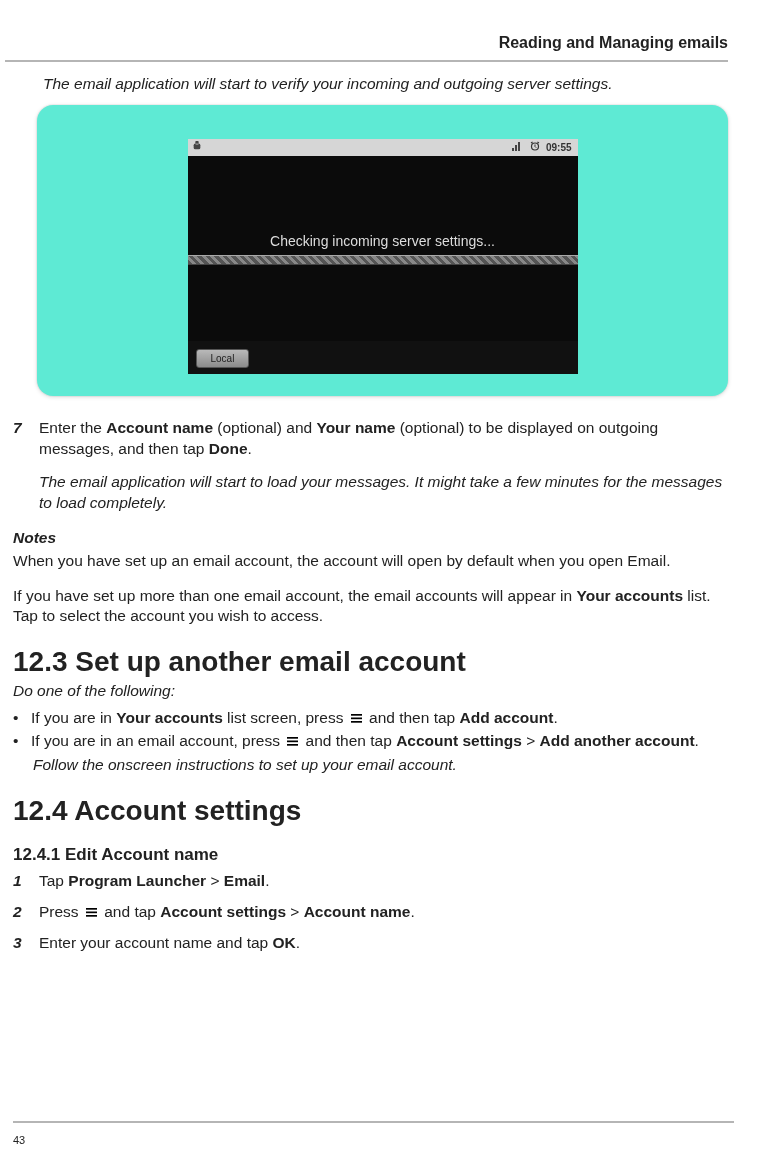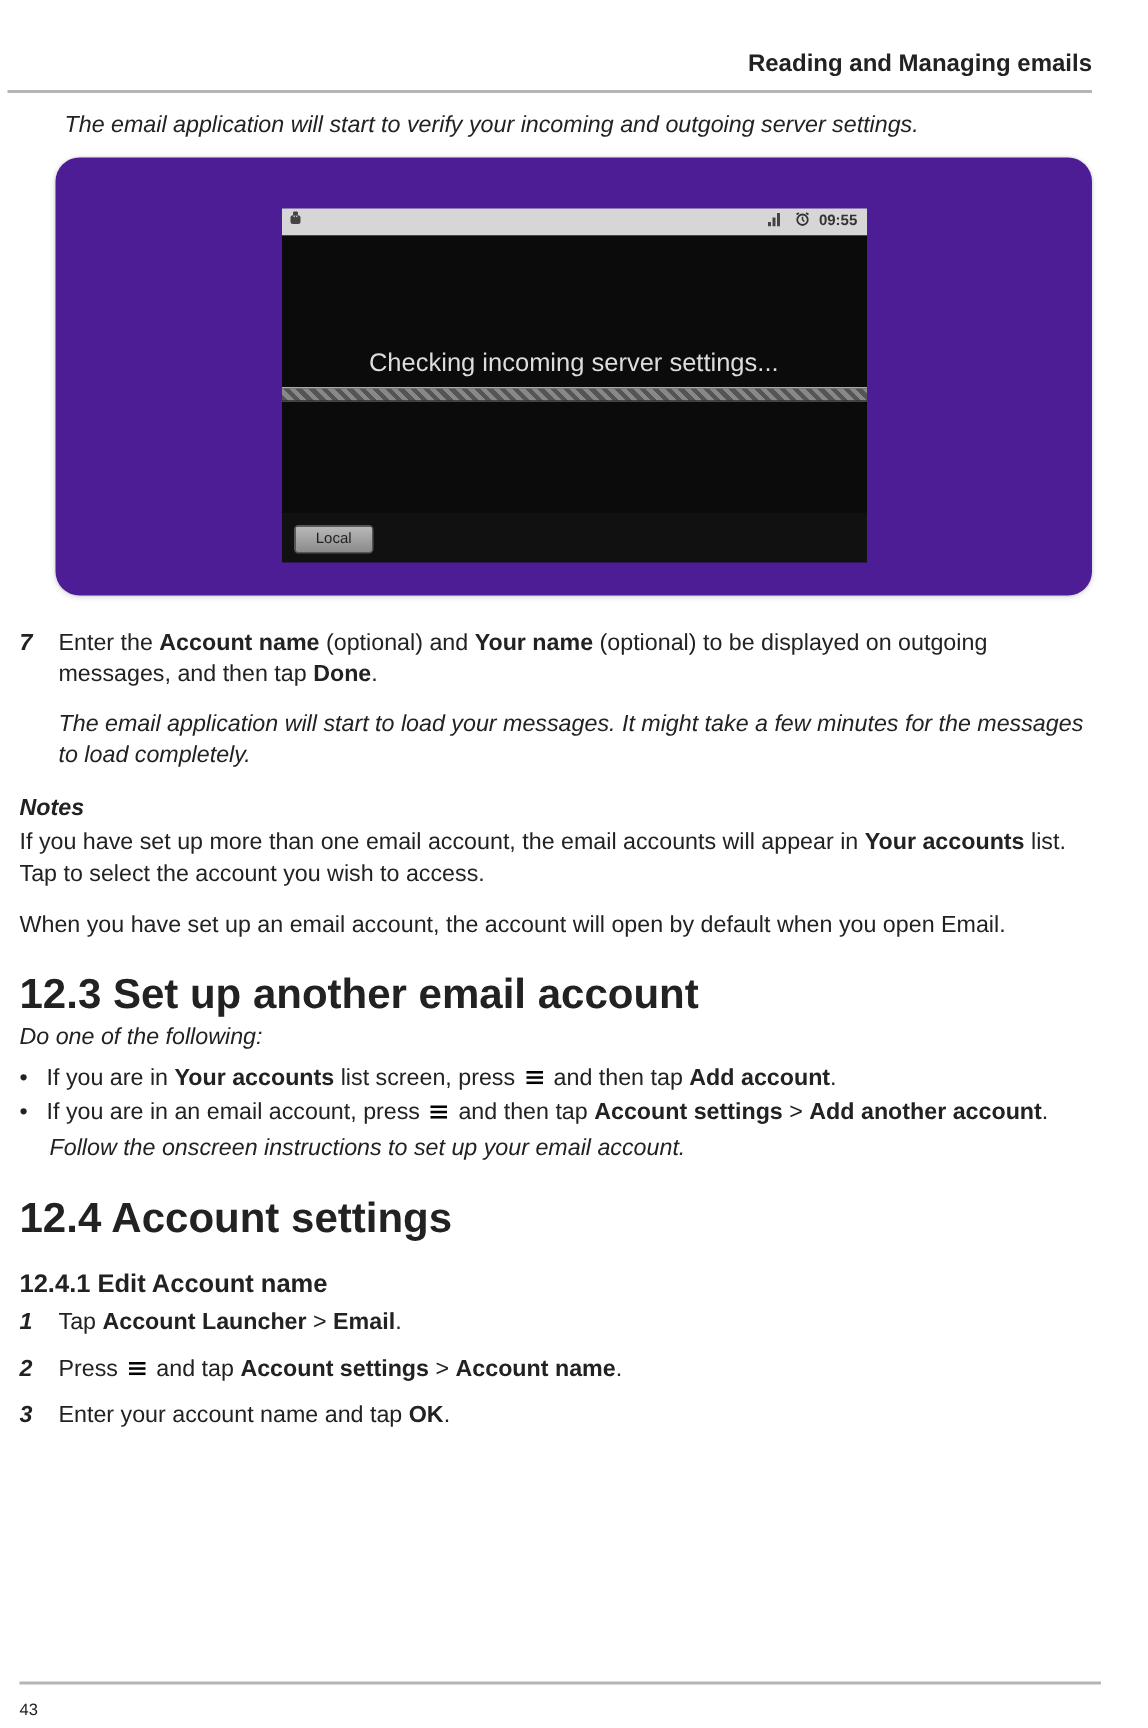--- a/index.html
+++ b/index.html
@@ -29,21 +29,21 @@
     border: none;
     border-top: 2px solid #b5b5b5;
     margin: 0 0 12px -8px;
   }
   .intro-italic {
     font-style: italic;
     margin: 0 4px 10px 30px;
   }
   .sshot-card {
     margin: 0 0 22px 24px;
-    background: #4c1d95;
+    background: #5eead4;
     border-radius: 16px;
     box-shadow: 0 1px 4px rgba(0,0,0,0.15), 0 0 0 1px rgba(0,0,0,0.04);
     padding: 34px 20px 22px 20px;
   }
   .sshot-inner {
     width: 390px;
     margin: 0 auto;
   }
   .statusbar {
     background: #d6d6d6;
@@ -62,21 +62,21 @@
     background: #0b0b0b;
     height: 185px;
     position: relative;
     display: flex;
     flex-direction: column;
     justify-content: center;
     overflow: hidden;
   }
   .screen-msg {
     color: #ddd;
-    font-size: 17px;
+    font-size: 14px;
     text-align: center;
     padding-bottom: 4px;
   }
   .stripes {
     height: 10px;
     background: repeating-linear-gradient(
       45deg,
       #555 0px, #555 3px,
       #888 3px, #888 6px
     );
@@ -210,24 +210,24 @@
     <div class="num">7</div>
     <div class="body">
       <span>
         <span>Enter the </span><b>Account name</b><span> (optional) and </span><b>Your name</b><span> (optional) to be displayed on outgoing messages, and then tap </span><b>Done</b><span>.</span>
       </span>
       <div class="note">The email application will start to load your messages. It might take a few minutes for the messages to load completely.</div>
     </div>
   </div>
 
   <div class="notes-label">Notes</div>
+  <div class="para">When you have set up an email account, the account will open by default when you open Email.</div>
   <div class="para">
     <span>If you have set up more than one email account, the email accounts will appear in </span><b>Your accounts</b><span> list. Tap to select the account you wish to access.</span>
   </div>
-  <div class="para">When you have set up an email account, the account will open by default when you open Email.</div>
 
   <div class="h2">12.3   Set up another email account</div>
   <div class="h2sub">Do one of the following:</div>
 
   <div class="bul">
     <div class="dot">•</div>
     <div class="bb">
       <span>If you are in </span><b>Your accounts</b><span> list screen, press </span><span class="menu-icon"><svg viewBox="0 0 13 11">
             <rect x="1" y="1" width="11" height="1.7" fill="#000"></rect>
             <rect x="1" y="4.5" width="11" height="1.7" fill="#000"></rect>
@@ -246,21 +246,21 @@
     </div>
   </div>
   <div class="follow-italic">Follow the onscreen instructions to set up your email account.</div>
 
   <div class="h2">12.4   Account settings</div>
   <div class="h3">12.4.1 Edit Account name</div>
 
   <div class="step">
     <div class="num">1</div>
     <div class="body">
-      <span>Tap </span><b>Account Launcher</b><span> &gt; </span><b>Email</b><span>.</span>
+      <span>Tap </span><b>Program Launcher</b><span> &gt; </span><b>Email</b><span>.</span>
     </div>
   </div>
 
   <div class="step" style="margin-top:10px;">
     <div class="num">2</div>
     <div class="body">
       <span>Press </span><span class="menu-icon"><svg viewBox="0 0 13 11">
             <rect x="1" y="1" width="11" height="1.7" fill="#000"></rect>
             <rect x="1" y="4.5" width="11" height="1.7" fill="#000"></rect>
             <rect x="1" y="8" width="11" height="1.7" fill="#000"></rect>

